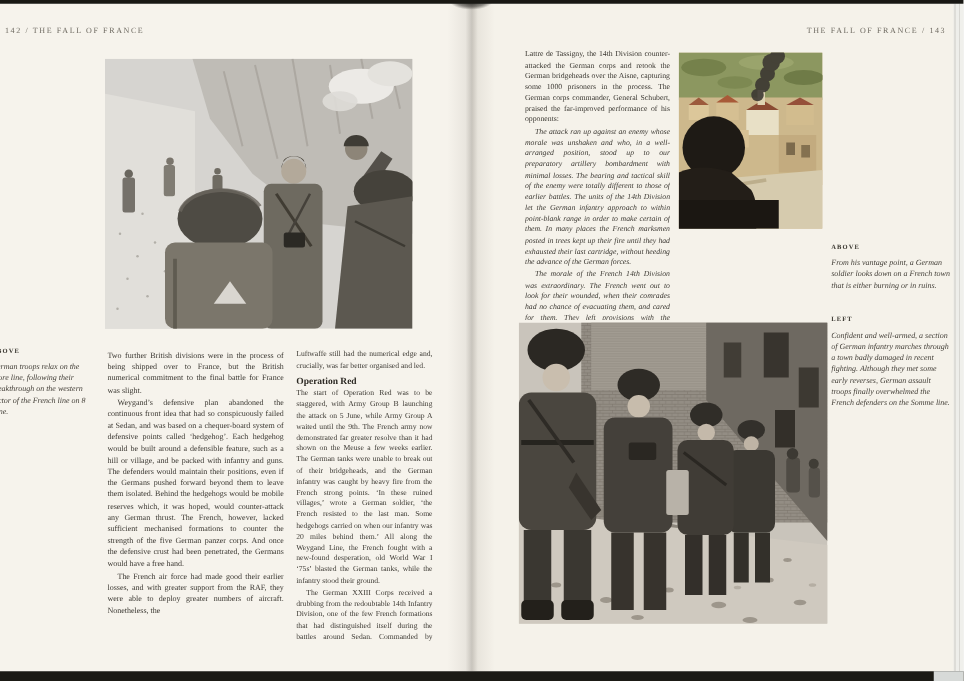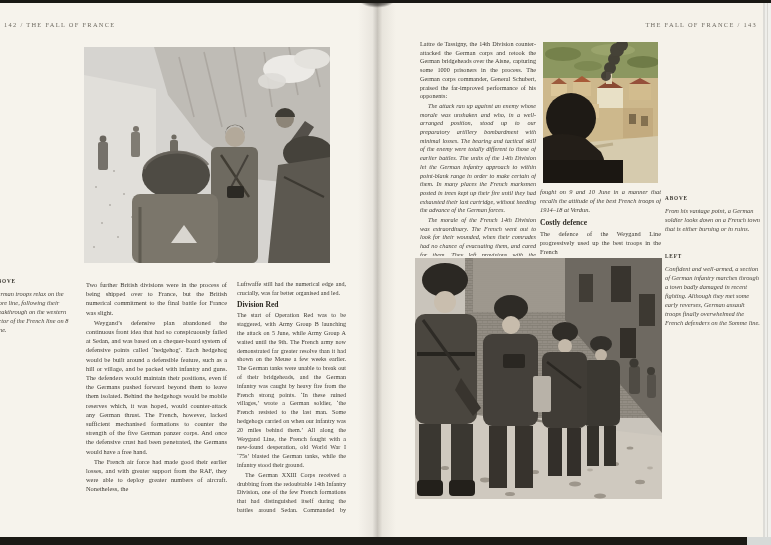--- a/index.html
+++ b/index.html
@@ -109,21 +109,21 @@
   </div>
 
   <div class="abs bodytext" style="left:86px;top:280px;width:141px;height:233px;">
     <p>Two further British divisions were in the process of being shipped over to France, but the British numerical commitment to the final battle for France was slight.</p>
     <p class="ind sp">Weygand’s defensive plan abandoned the continuous front idea that had so conspicuously failed at Sedan, and was based on a chequer-board system of defensive points called ‘hedgehog’. Each hedgehog would be built around a defensible feature, such as a hill or village, and be packed with infantry and guns. The defenders would maintain their positions, even if the Germans pushed forward beyond them to leave them isolated. Behind the hedgehogs would be mobile reserves which, it was hoped, would counter-attack any German thrust. The French, however, lacked sufficient mechanised formations to counter the strength of the five German panzer corps. And once the defensive crust had been penetrated, the Germans would have a free hand.</p>
     <p class="ind sp">The French air force had made good their earlier losses, and with greater support from the RAF, they were able to deploy greater numbers of aircraft. Nonetheless, the</p>
   </div>
 
   <div class="abs bodytext" style="left:237px;top:280px;width:109px;height:233px;font-size:6.1px;line-height:8.8px;">
     <p>Luftwaffe still had the numerical edge and, crucially, was far better organised and led.</p>
-    <div class="colhead">Division Red</div>
+    <div class="colhead">Operation Red</div>
     <p>The start of Operation Red was to be staggered, with Army Group B launching the attack on 5 June, while Army Group A waited until the 9th. The French army now demonstrated far greater resolve than it had shown on the Meuse a few weeks earlier. The German tanks were unable to break out of their bridgeheads, and the German infantry was caught by heavy fire from the French strong points. ‘In these ruined villages,’ wrote a German soldier, ‘the French resisted to the last man. Some hedgehogs carried on when our infantry was 20 miles behind them.’ All along the Weygand Line, the French fought with a new-found desperation, old World War I ‘75s’ blasted the German tanks, while the infantry stood their ground.</p>
     <p class="ind sp">The German XXIII Corps received a drubbing from the redoubtable 14th Infantry Division, one of the few French formations that had distinguished itself during the battles around Sedan. Commanded by General de</p>
   </div>
 
   <div class="abs bodytext" style="left:420px;top:40px;width:116px;height:216px;font-size:6.2px;line-height:8.7px;">
     <p>Lattre de Tassigny, the 14th Division counter-attacked the German corps and retook the German bridgeheads over the Aisne, capturing some 1000 prisoners in the process. The German corps commander, General Schubert, praised the far-improved performance of his opponents:</p>
     <p class="ind sp quote">The attack ran up against an enemy whose morale was unshaken and who, in a well-arranged position, stood up to our preparatory artillery bombardment with minimal losses. The bearing and tactical skill of the enemy were totally different to those of earlier battles. The units of the 14th Division let the German infantry approach to within point-blank range in order to make certain of them. In many places the French marksmen posted in trees kept up their fire until they had exhausted their last cartridge, without heeding the advance of the German forces.</p>
     <p class="ind sp quote">The morale of the French 14th Division was extraordinary. The French went out to look for their wounded, when their comrades had no chance of evacuating them, and cared for them. They left provisions with the wounded who could not be taken along when they fell back. The 14th Division</p>
   </div>
 
@@ -162,25 +162,20 @@
       <circle cx="74" cy="8" r="7"></circle>
         <circle cx="79" cy="3" r="6"></circle>
     </g>
     <g>
       <circle cx="28" cy="76" r="25" fill="#1e1a15"></circle>
       <path d="M0 96 Q18 88 42 96 L58 110 Q64 120 62 141 L0 141 Z" fill="#231e18"></path>
       <rect x="0" y="118" width="80" height="23" fill="#1b1712"></rect>
     </g>
   </svg>
 
-  <div class="abs bodytext" style="left:540px;top:187px;width:121px;height:68px;">
-    <p class="quote">fought on 9 and 10 June in a manner that recalls the attitude of the best French troops of 1914–18 at Verdun.</p>
-    <div class="colhead">Costly defence</div>
-    <p>The defence of the Weygand Line progressively used up the best troops in the French</p>
-  </div>
 
   <div class="abs caption" style="left:665px;top:194px;width:96px;">
     <span class="caplabel">ABOVE</span>
     <span>From his vantage point, a German soldier looks down on a French town that is either burning or in ruins.</span>
   </div>
 
   <div class="abs caption" style="left:665px;top:252px;width:96px;">
     <span class="caplabel">LEFT</span>
     <span>Confident and well-armed, a section of German infantry marches through a town badly damaged in recent fighting. Although they met some early reverses, German assault troops finally overwhelmed the French defenders on the Somme line.</span>
   </div>

